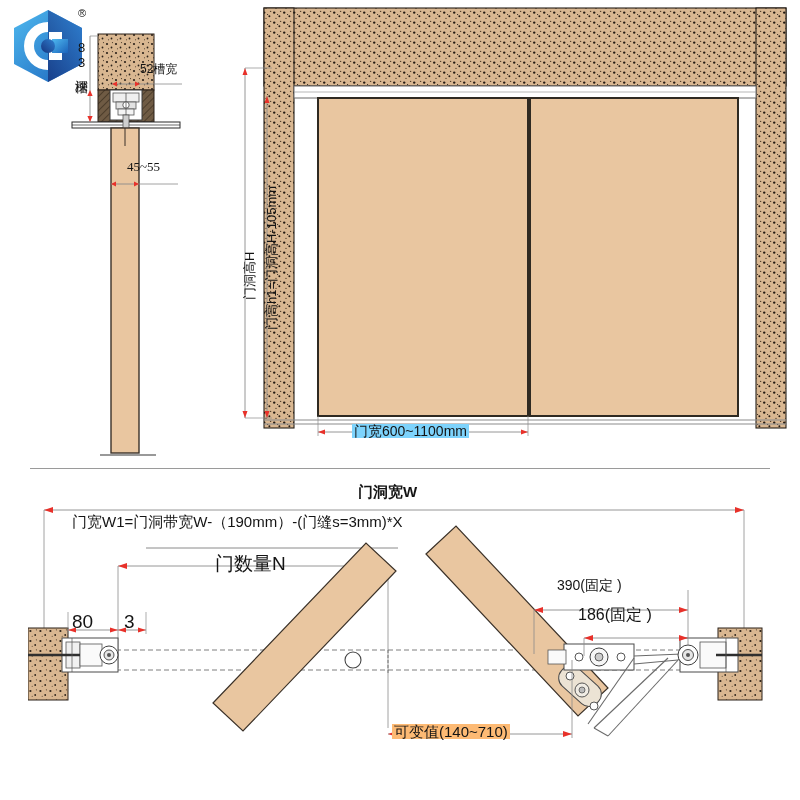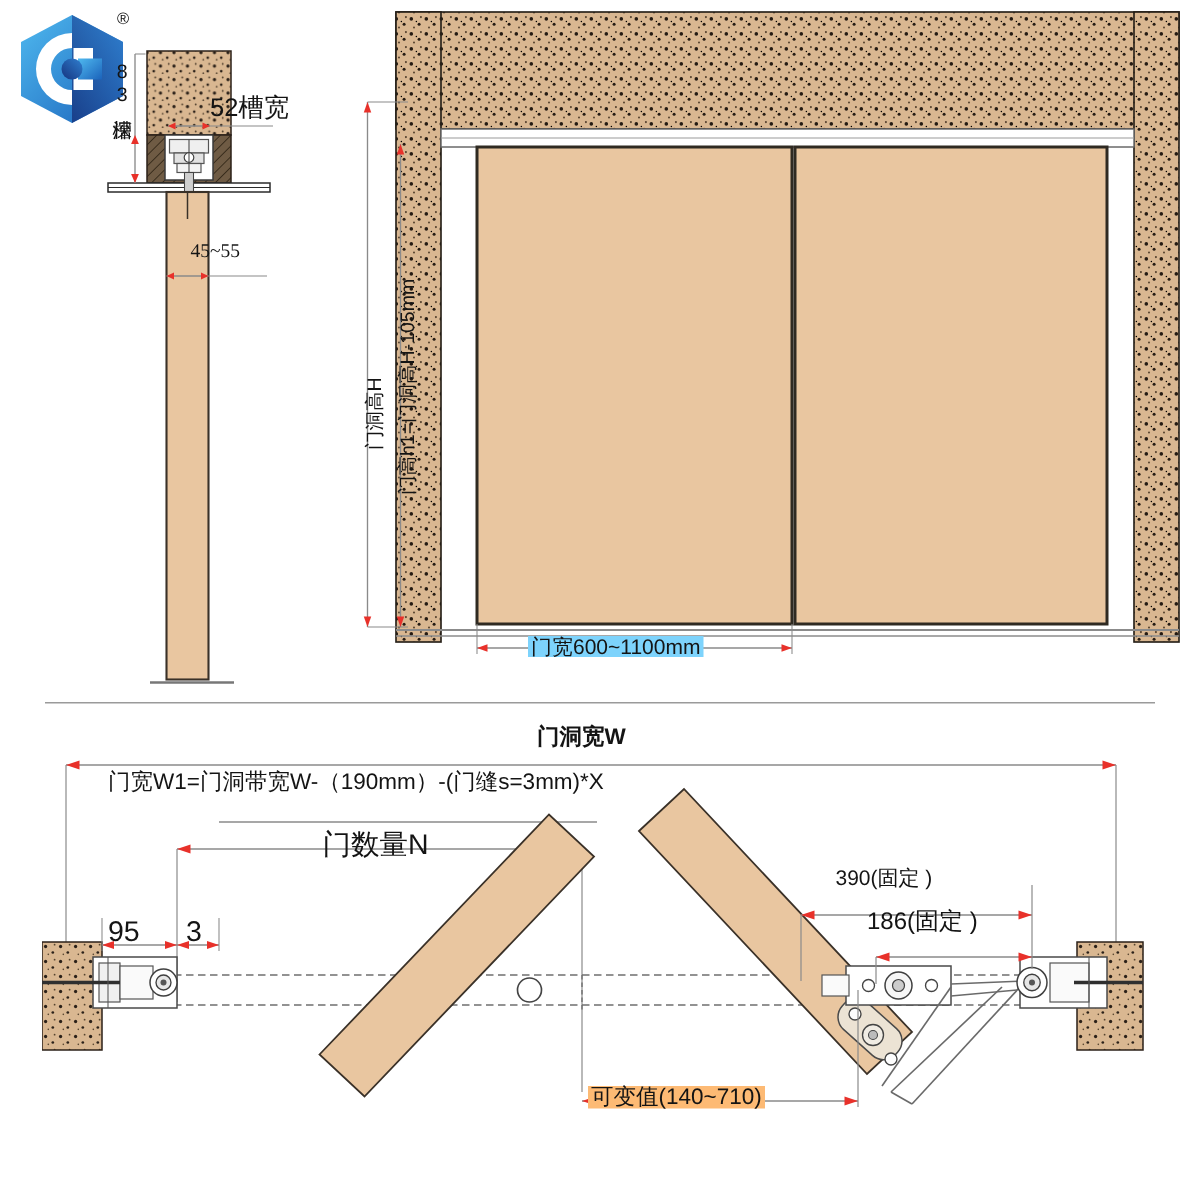--- a/index.html
+++ b/index.html
@@ -90,21 +90,21 @@
       <line x1="80" y1="70" x2="122" y2="70" stroke="#8a8a8a" stroke-width="0.8"></line>
 
       <line x1="51" y1="170" x2="79" y2="170" stroke="#8a8a8a" stroke-width="0.9"></line>
       <polygon points="51,170 56,167.6 56,172.4" fill="#e8312a"></polygon>
       <polygon points="79,170 74,167.6 74,172.4" fill="#e8312a"></polygon>
       <line x1="79" y1="170" x2="118" y2="170" stroke="#8a8a8a" stroke-width="0.8"></line>
     </svg>
   </div>
 
   <div class="vlbl" style="left:75px;top:40px;font-size:13px;">83槽深</div>
-  <div class="lbl" style="left:140px;top:63px;font-size:17px;">52槽宽</div>
+  <div class="lbl" style="left:140px;top:63px;font-size:12px;">52槽宽</div>
   <div class="lbl" style="left:127px;top:160px;font-size:13px;font-family:Liberation Serif, serif;">45~55</div>
 
   <div class="abs" style="left:232px;top:0px;width:560px;height:440px;">
     <svg width="560" height="440" viewBox="0 0 560 440">
       <defs>
         <pattern id="speck2" width="10" height="10" patternUnits="userSpaceOnUse">
           <rect width="10" height="10" fill="#d9b791"></rect>
           <circle cx="2.2" cy="2.6" r="1.2" fill="#241a12"></circle>
           <circle cx="7.4" cy="6.2" r="1.0" fill="#241a12"></circle>
           <circle cx="8.6" cy="1.4" r="0.7" fill="#53402c"></circle>
@@ -267,17 +267,17 @@
       <line x1="544" y1="182" x2="544" y2="260" stroke="#8a8a8a" stroke-width="0.8"></line>
       <line x1="360" y1="172" x2="360" y2="196" stroke="#6f6f6f" stroke-width="0.9" stroke-dasharray="3,2"></line>
     </svg>
   </div>
 
   <div class="lbl" style="left:358px;top:484px;font-size:15px;font-weight:bold;">门洞宽W</div>
   <div class="lbl" style="left:72px;top:514px;font-size:15px;">门宽W1=门洞带宽W-（190mm）-(门缝s=3mm)*X</div>
   <div class="lbl" style="left:215px;top:554px;font-size:19px;">门数量N</div>
   <div class="lbl" style="left:557px;top:578px;font-size:14px;">390(固定 )</div>
   <div class="lbl" style="left:578px;top:607px;font-size:16px;">186(固定 )</div>
-  <div class="lbl" style="left:72px;top:612px;font-size:19px;">95</div>
+  <div class="lbl" style="left:72px;top:612px;font-size:19px;">80</div>
   <div class="lbl" style="left:124px;top:612px;font-size:19px;">3</div>
   <div class="lbl" style="left:392px;top:724px;font-size:15px;background:#fdba74;padding:0 2px;">可变值(140~710)</div>
 
 </div>
 
 </body></html>

